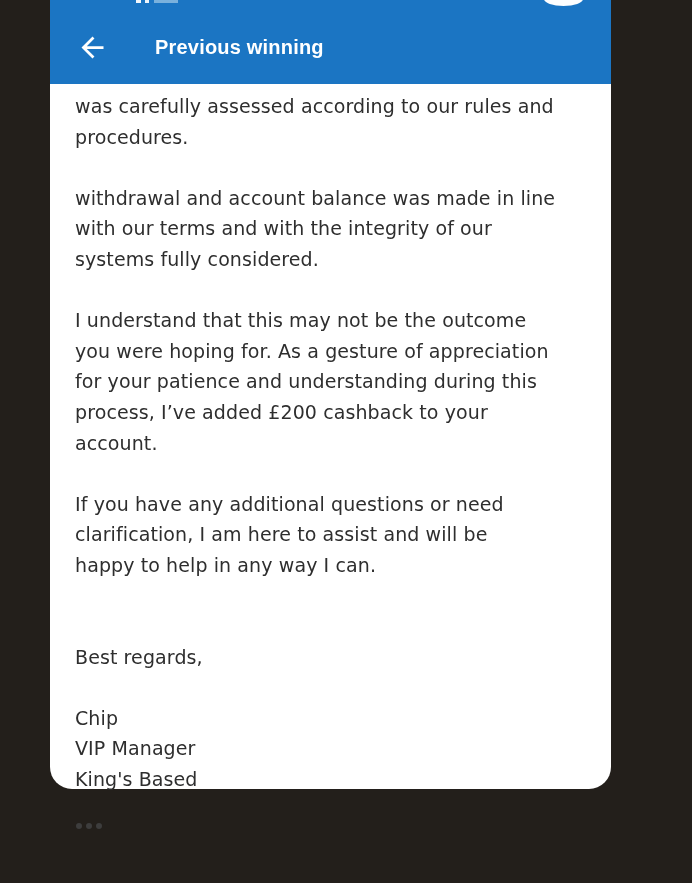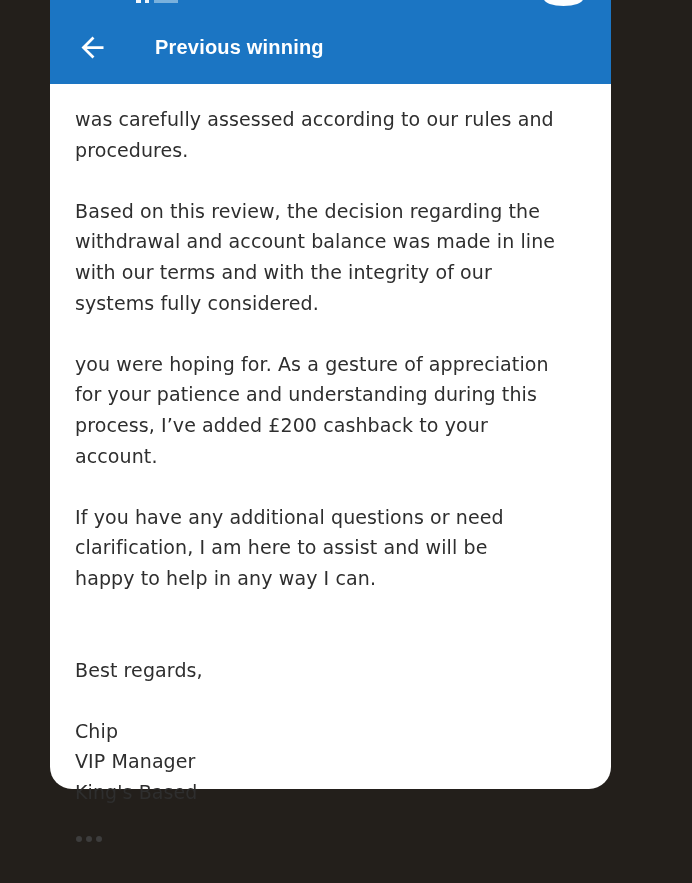--- a/index.html
+++ b/index.html
@@ -59,21 +59,21 @@
     left: 494px;
     top: -8px;
     width: 39px;
     height: 14px;
     border-radius: 50%;
     background: #fdfeff;
     box-shadow: 0 1px 1px rgba(160,200,230,.9) inset;
   }
   
   .message-scroll-area {
-    padding: 20px 26px 0 25px;
+    padding: 7px 26px 0 25px;
     font-size: 19px;
     line-height: 30.6px;
     color: #2e2e2e;
     letter-spacing: 0.1px;
   }
   .para { margin: 0 0 30.6px 0; }
   .para.big-gap { margin-bottom: 61.2px; }
   .para.no-gap { margin-bottom: 0; }
   .msg-line { display: block; white-space: nowrap; }
   
@@ -117,27 +117,27 @@
   </header>
 
   <main class="message-scroll-area">
 
     <p class="para">
       <span class="msg-line">was carefully assessed according to our rules and</span>
       <span class="msg-line">procedures.</span>
     </p>
 
     <p class="para">
-      <span class="msg-line">Based on this review, the decision regarding the</span>
       <span class="msg-line">withdrawal and account balance was made in line</span>
       <span class="msg-line">with our terms and with the integrity of our</span>
       <span class="msg-line">systems fully considered.</span>
     </p>
 
     <p class="para">
+      <span class="msg-line">I understand that this may not be the outcome</span>
       <span class="msg-line">you were hoping for. As a gesture of appreciation</span>
       <span class="msg-line">for your patience and understanding during this</span>
       <span class="msg-line">process, I’ve added £200 cashback to your</span>
       <span class="msg-line">account.</span>
     </p>
 
     <p class="para big-gap">
       <span class="msg-line">If you have any additional questions or need</span>
       <span class="msg-line">clarification, I am here to assist and will be</span>
       <span class="msg-line">happy to help in any way I can.</span>

